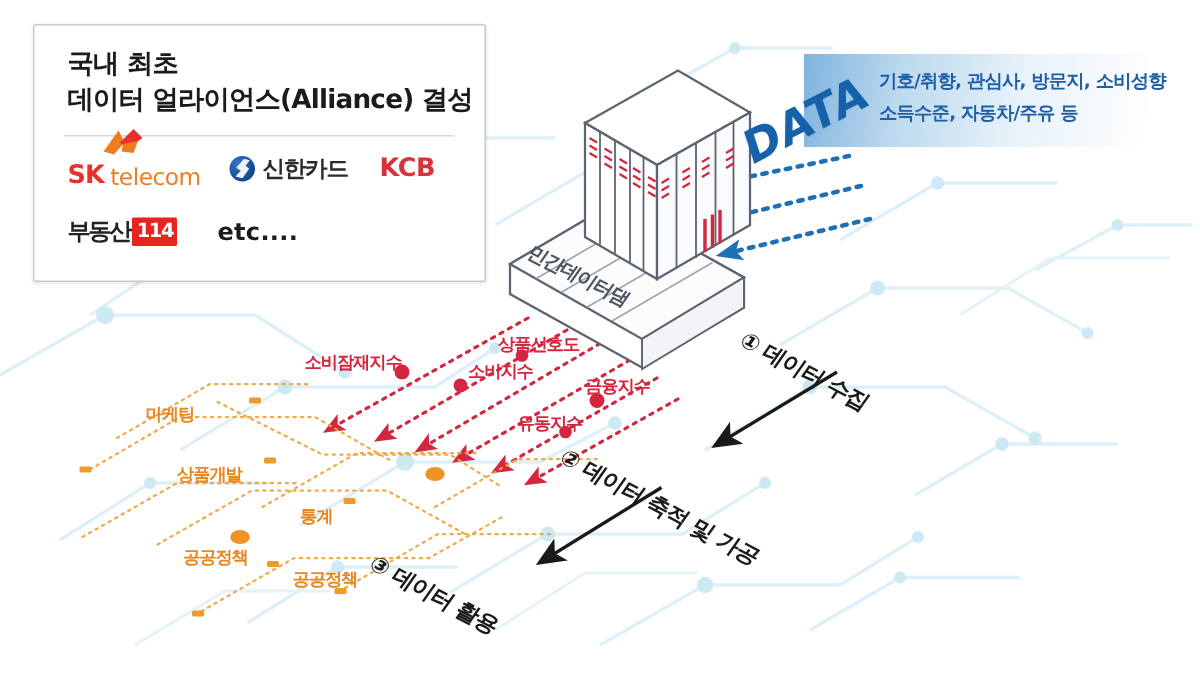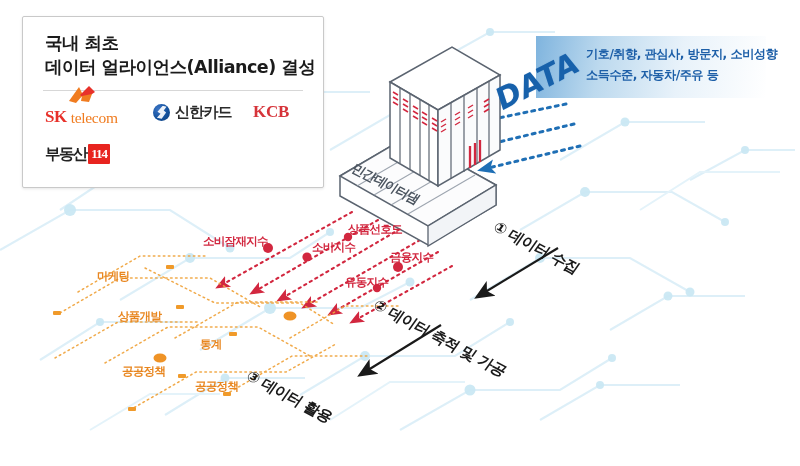--- a/index.html
+++ b/index.html
@@ -27,21 +27,21 @@
     font-size:17.5px; line-height:1.38; letter-spacing:-.5px;
     white-space:pre-line;
   }
   #alliance-divider {
     margin:11px 20px 0 20px; height:1px; background:#d7d7d7;
   }
   .logo-row {
     display:flex; align-items:center; padding-left:22px;
     height:42px; gap:0px;
   }
-  .logo { display:flex; align-items:center; height:30px;font-family:Liberation Serif, serif; }
+  .logo { display:flex; align-items:center; height:30px; }
 
   
   .sk-wrap { position:relative; display:flex; align-items:flex-end; }
   .sk-mark { position:absolute; left:22px; top:-11px; }
   .sk-txt { font-weight:bold; font-size:17px; color:#e8312a; letter-spacing:-.5px; }
   .sk-tel { font-size:15.5px; color:#f07c20; margin-left:4px; letter-spacing:-.3px; }
 
   
   .shinhan-globe {
     width:17px; height:17px; border-radius:50%;
@@ -353,34 +353,37 @@
       </div>
     </div>
 
     <div class="logo-row">
 
       <div class="logo" style="width:100px">
         <span class="bd-txt">부동산</span>
         <span class="bd-badge">114</span>
       </div>
 
+      <div class="logo">
+        <span class="etc-txt">etc....</span>
+      </div>
     </div>
   </div>
 
   <div id="data-attr-band"></div>
   <div id="data-attr-text">기호/취향, 관심사, 방문지, 소비성향
 소득수준, 자동차/주유 등</div>
 
   <div id="data-word">DATA</div>
 
   <div id="dam-label">민간데이터댐</div>
 
   <div class="idx-label" style="left:203px;top:234px">소비잠재지수</div>
   <div class="idx-label" style="left:312px;top:240px">소비지수</div>
-  <div class="idx-label" style="left:348px;top:222px">상품선호도</div>
+  <div class="idx-label" style="left:332px;top:222px">상품선호도</div>
   <div class="idx-label" style="left:390px;top:250px">금융지수</div>
   <div class="idx-label" style="left:345px;top:275px">유동지수</div>
 
   <div class="use-label" style="left:97px;top:269px">마케팅</div>
   <div class="use-label" style="left:118px;top:309px">상품개발</div>
   <div class="use-label" style="left:200px;top:337px">통계</div>
   <div class="use-label" style="left:122px;top:364px">공공정책</div>
   <div class="use-label" style="left:195px;top:379px">공공정책</div>
 
   <div class="step-label" style="left:500px;top:218px;font-size:15px;transform:rotate(28deg) skewX(-7deg);letter-spacing:-.5px">① 데이터 수집</div>

